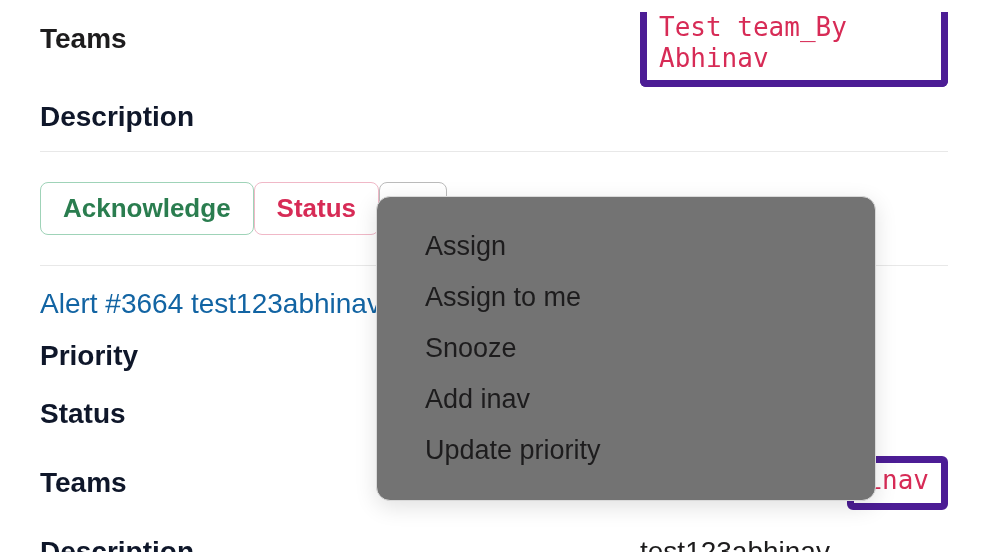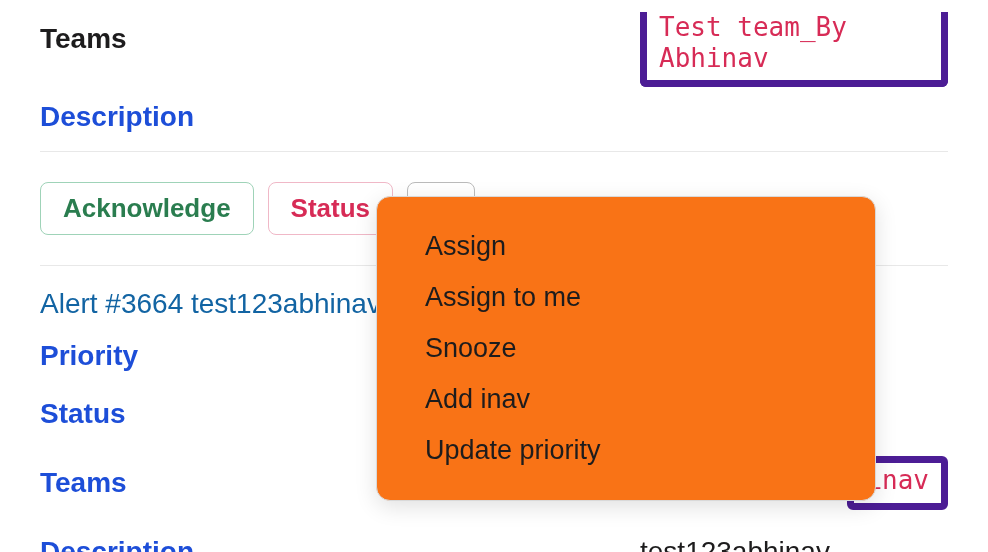--- a/index.html
+++ b/index.html
@@ -20,21 +20,21 @@
   .field-row {
     display: flex;
     align-items: flex-start;
     padding: 14px 0 18px 0;
   }
   .field-label {
     font-weight: 700;
     font-size: 28px;
     width: 600px;
     flex-shrink: 0;
-    color: #1d4ed8;
+    color: #0f172a;
   }
   .field-value {
     font-size: 28px;
     color: #1d1c1d;
   }
   .teams-cut {
     font-weight: 900;
     font-size: 28px;
     margin-top: -22px;
     padding-bottom: 4px;
@@ -57,21 +57,20 @@
     border-top-right-radius: 0;
     margin-top: -4px;
   }
   .divider {
     border: none;
     border-top: 1px solid #e8e8e8;
     margin: 0;
   }
   .actions-row {
     display: flex;
-    gap: 14px;
     padding: 30px 0;
   }
   .btn {
     display: inline-flex;
     align-items: center;
     justify-content: center;
     border-radius: 8px;
     padding: 10px 22px;
     font-size: 26px;
     font-weight: 600;
@@ -108,21 +107,21 @@
     cursor: pointer;
   }
   .field-row.compact {
     padding: 10px 0 16px 0;
   }
   .dropdown {
     position: absolute;
     left: 376px;
     top: 196px;
     width: 500px;
-    background: #f97316;
+    background: #737373;
     border: 1px solid #d9d9d9;
     border-radius: 14px;
     box-shadow: 0 6px 22px rgba(0,0,0,0.12);
     padding: 24px 0;
     z-index: 100;
   }
   .dropdown-item {
     padding: 10px 48px;
     font-size: 27px;
     color: #1d1c1d;

